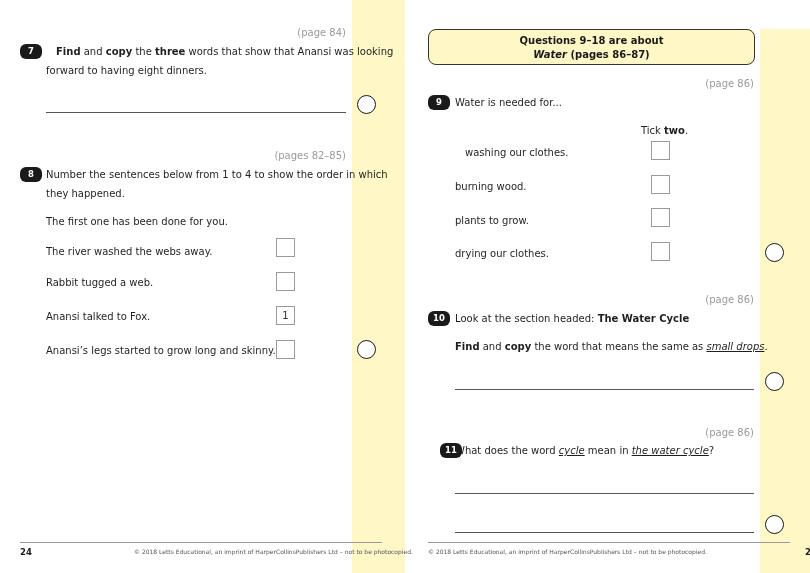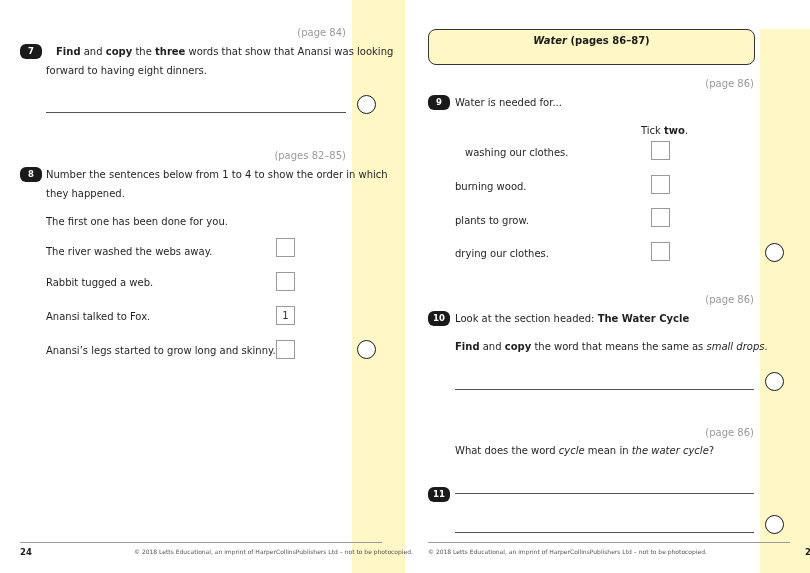--- a/index.html
+++ b/index.html
@@ -5,21 +5,21 @@
   * { box-sizing: border-box; margin: 0; padding: 0; }
   html, body { width: 810px; height: 573px; overflow: hidden; background: #ffffff; }
   body { position: relative; font-family: "DejaVu Sans", sans-serif; color: #1a1a1a; }
   .abs { position: absolute; }
   .strip-left { left: 352px; top: 0; width: 53px; height: 573px; background: #fff7c6; }
   .strip-right { left: 760px; top: 29px; width: 50px; height: 544px; background: #fff7c6; }
   .pageref { font-size: 10px; color: #9a9a9a; text-align: right; white-space: nowrap; }
   .qnum { height: 15px; border-radius: 6px; background: #1a1a1a; color: #fff; font-size: 8.5px; font-weight: bold; text-align: center; line-height: 15px; }
   .text { font-size: 10px; line-height: 19px; white-space: nowrap; color: #1f1f1f; }
   .text b { font-weight: bold; }
-  .text i { font-style: italic; }
+  .text i { font-style: italic; text-decoration: underline; }
   .answer-line { height: 0; border-top: 1.2px solid #555; }
   .box { width: 19px; height: 19px; border: 1px solid #9a9a9a; background: #fff; font-size: 10px; text-align: center; line-height: 17px; color: #333; }
   .mark { width: 19px; height: 19px; border: 1.6px solid #1a1a1a; border-radius: 50%; background: #fff; }
   .footer-rule { height: 0; border-top: 1px solid #9a9a9a; }
   .footer-note { font-size: 6px; color: #555; white-space: nowrap; }
   .page-num { font-size: 8.5px; font-weight: bold; color: #1a1a1a; }
   .section-banner { left: 428px; top: 29px; width: 327px; height: 36px; background: #fff7c6; border: 1.2px solid #333; border-radius: 8px; text-align: center; font-size: 10px; font-weight: bold; line-height: 14px; padding-top: 4px; color: #1a1a1a; }
   .section-banner .l2 i { font-style: italic; text-align: center; }
 </style>
 </head>
@@ -58,20 +58,21 @@
   <div class="abs mark" style="left:357px; top:340px;"></div>
 
   <div class="abs footer-rule" style="left:20px; top:542px; width:362px;"></div>
   <div class="abs page-num" style="left:20px; top:547px;text-align:center;">24</div>
   <div class="abs footer-note" style="left:134px; top:548px;">© 2018 Letts Educational, an imprint of HarperCollinsPublishers Ltd – not to be photocopied.</div>
 </div>
 
 <div>
 
   <div class="abs section-banner">
+    <div>Questions 9–18 are about</div>
     <div class="l2"><i>Water</i><span> (pages 86–87)</span></div>
   </div>
 
   <div class="abs pageref" style="left:690px; top:78px; width:64px;">(page 86)</div>
   <div class="abs qnum" style="left:428px; top:95px; width:22px;">9</div>
   <div class="abs text" style="left:455px; top:93px;">Water is needed for...</div>
   <div class="abs text" style="left:641px; top:121px;"><span>Tick </span><b>two</b><span>.</span></div>
 
   <div class="abs text" style="left:465px; top:143px;">washing our clothes.</div>
   <div class="abs box" style="left:651px; top:141px;"></div>
@@ -88,21 +89,21 @@
   <div class="abs mark" style="left:765px; top:243px;"></div>
 
   <div class="abs pageref" style="left:690px; top:294px; width:64px;">(page 86)</div>
   <div class="abs qnum" style="left:428px; top:311px; width:22px;">10</div>
   <div class="abs text" style="left:455px; top:309px;"><span>Look at the section headed: </span><b>The Water Cycle</b></div>
   <div class="abs text" style="left:455px; top:337px;"><b>Find</b><span> and </span><b>copy</b><span> the word that means the same as </span><i>small drops</i><span>.</span></div>
   <div class="abs answer-line" style="left:455px; top:389px; width:299px;"></div>
   <div class="abs mark" style="left:765px; top:372px;"></div>
 
   <div class="abs pageref" style="left:690px; top:427px; width:64px;">(page 86)</div>
-  <div class="abs qnum" style="left:428px; top:443px; width:22px;margin-top:44px;">11</div>
+  <div class="abs qnum" style="left:440px; top:443px; width:22px;">11</div>
   <div class="abs text" style="left:455px; top:441px;"><span>What does the word </span><i>cycle</i><span> mean in </span><i>the water cycle</i><span>?</span></div>
   <div class="abs answer-line" style="left:455px; top:493px; width:299px;"></div>
   <div class="abs answer-line" style="left:455px; top:532px; width:299px;"></div>
   <div class="abs mark" style="left:765px; top:515px;"></div>
 
   <div class="abs footer-rule" style="left:428px; top:542px; width:362px;"></div>
   <div class="abs footer-note" style="left:428px; top:548px;">© 2018 Letts Educational, an imprint of HarperCollinsPublishers Ltd – not to be photocopied.</div>
   <div class="abs page-num" style="left:781px; top:547px;margin-left:24px;">25</div>
 </div>
 

